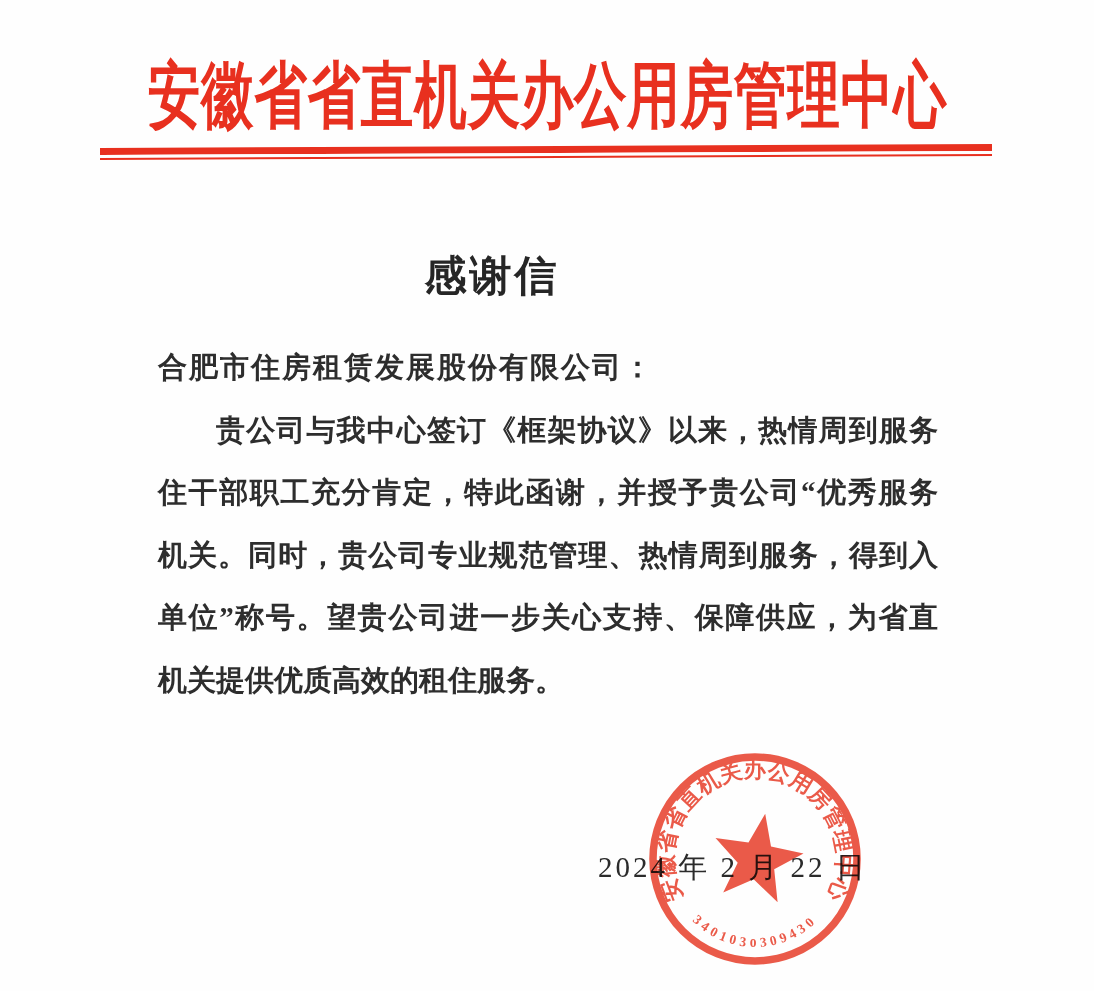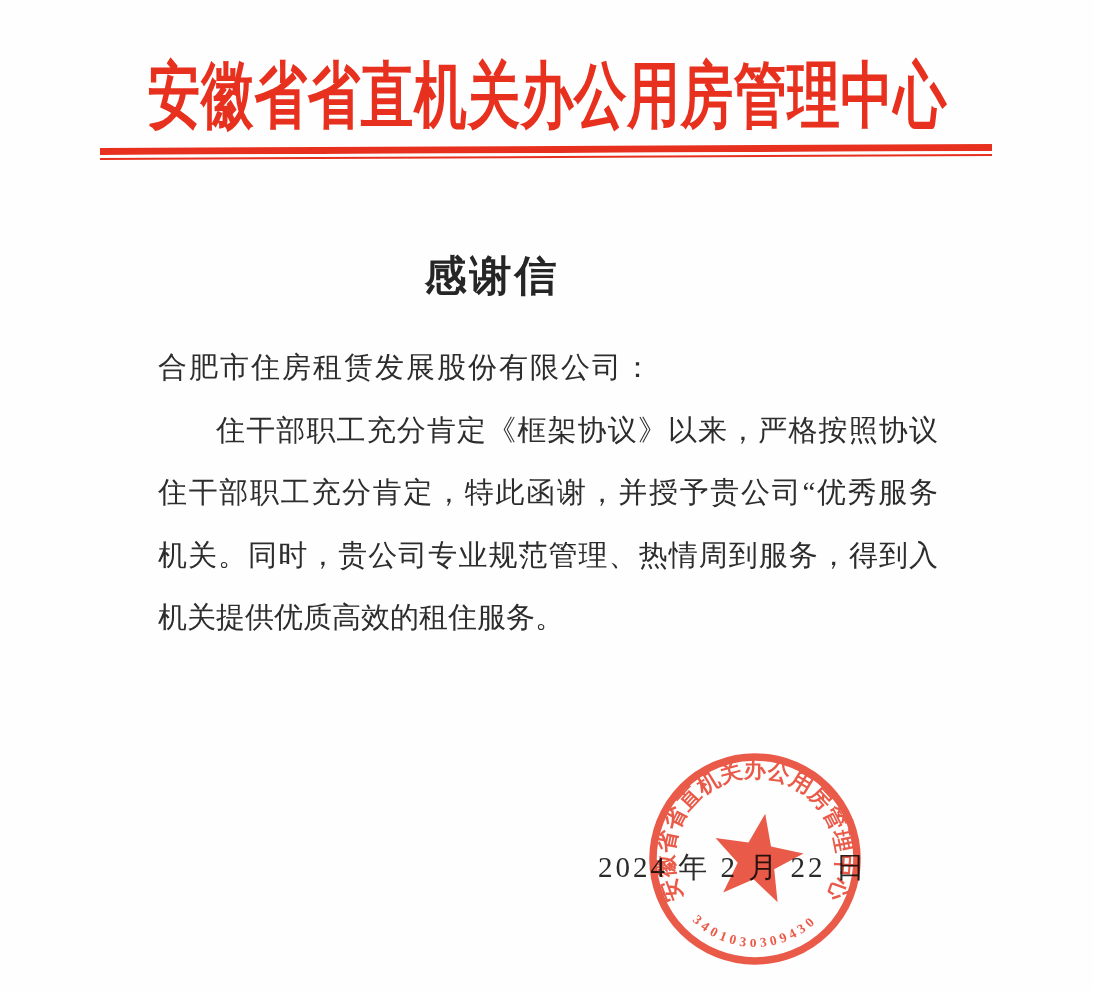--- a/index.html
+++ b/index.html
@@ -22,21 +22,21 @@
   .rule .thick{height:7px;background:#e8301f;}
   .rule .gap{height:2.5px;background:#fefefe;}
   .rule .thin{height:2.5px;background:#e8301f;}
   .letter-title{
     position:absolute;top:248px;left:0;width:984px;
     text-align:center;
     font-size:42px;font-weight:700;color:#262626;letter-spacing:3px;
   }
   .body-block{
     position:absolute;top:336px;left:158px;width:780px;
-    font-size:29px;color:#2d2d2d;line-height:62.5px;
+    font-size:29px;color:#2d2d2d;line-height:62.5px;font-weight:bold;
   }
   .bline{width:780px;}
   .salutation{letter-spacing:2px;}
   .just{text-align:justify;text-align-last:justify;}
   .indent{text-indent:2em;}
   .date-line{
     position:absolute;top:848px;left:598px;
     font-size:29px;color:#2b2b2b;letter-spacing:3px;white-space:nowrap;
     z-index:1;
   }
@@ -54,23 +54,24 @@
 <div class="rule">
   <div class="thick"></div>
   <div class="gap"></div>
   <div class="thin"></div>
 </div>
 
 <div class="letter-title">感谢信</div>
 
 <div class="body-block">
   <div class="bline salutation">合肥市住房租赁发展股份有限公司：</div>
-  <div class="bline just indent">住干部职工充分肯定《框架协议》以来，严格按照协议</div>
+  <div class="bline just indent">贵公司与我中心签订《框架协议》以来，热情周到服务</div>
   <div class="bline just">住干部职工充分肯定，特此函谢，并授予贵公司“优秀服务</div>
   <div class="bline just">机关。同时，贵公司专业规范管理、热情周到服务，得到入</div>
+  <div class="bline just">单位”称号。望贵公司进一步关心支持、保障供应，为省直</div>
   <div class="bline">机关提供优质高效的租住服务。</div>
 </div>
 
 <div class="date-line">2024 年 2 月 22 日</div>
 
 <svg class="seal" width="230" height="240" viewBox="0 0 230 240">
   <circle cx="115" cy="120" r="102" fill="none" stroke-width="7.5" stroke="#ea4c39"></circle>
   <polygon points="125.2,74.7 131.0,107.5 163.5,114.5 134.2,130.2 137.6,163.2 113.6,140.2 83.2,153.6 97.7,123.7 75.5,98.9 108.5,103.5" fill="#ea4c39"></polygon>
   <path id="sealArcTop" d="M 40.7,154.7 A 82,82 0 1 1 189.3,154.7" fill="none"></path>
   <path id="sealArcBottom" d="M 42.9,170.5 A 88,88 0 0 0 187.1,170.5" fill="none"></path>

